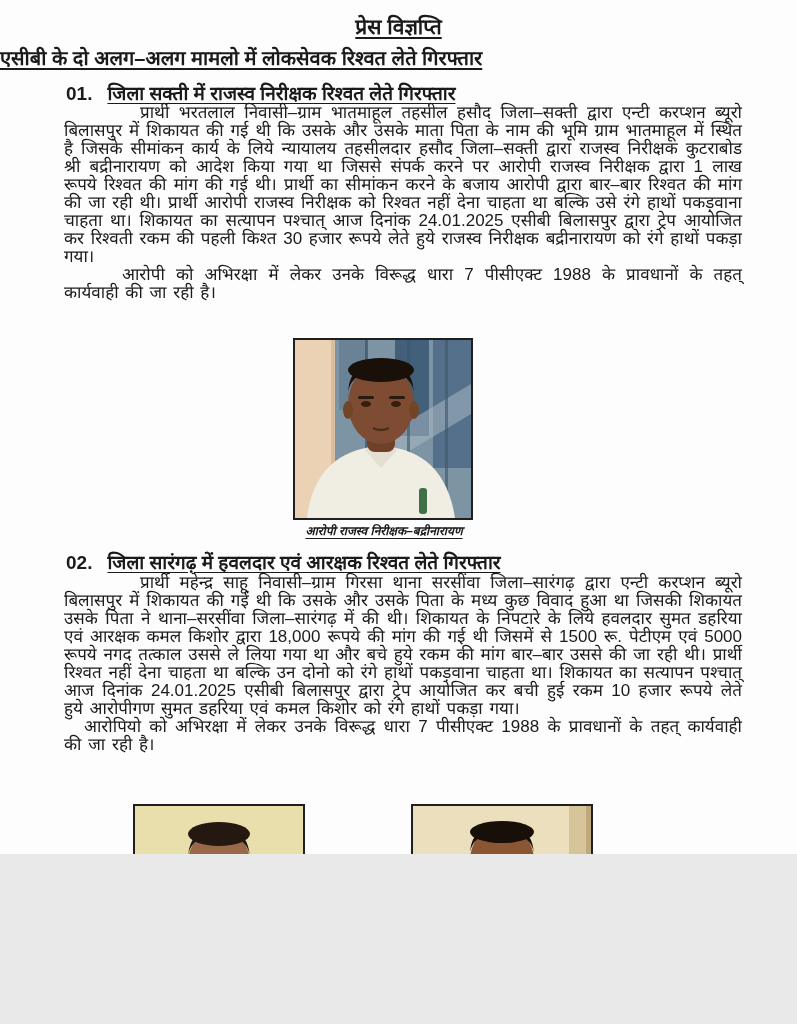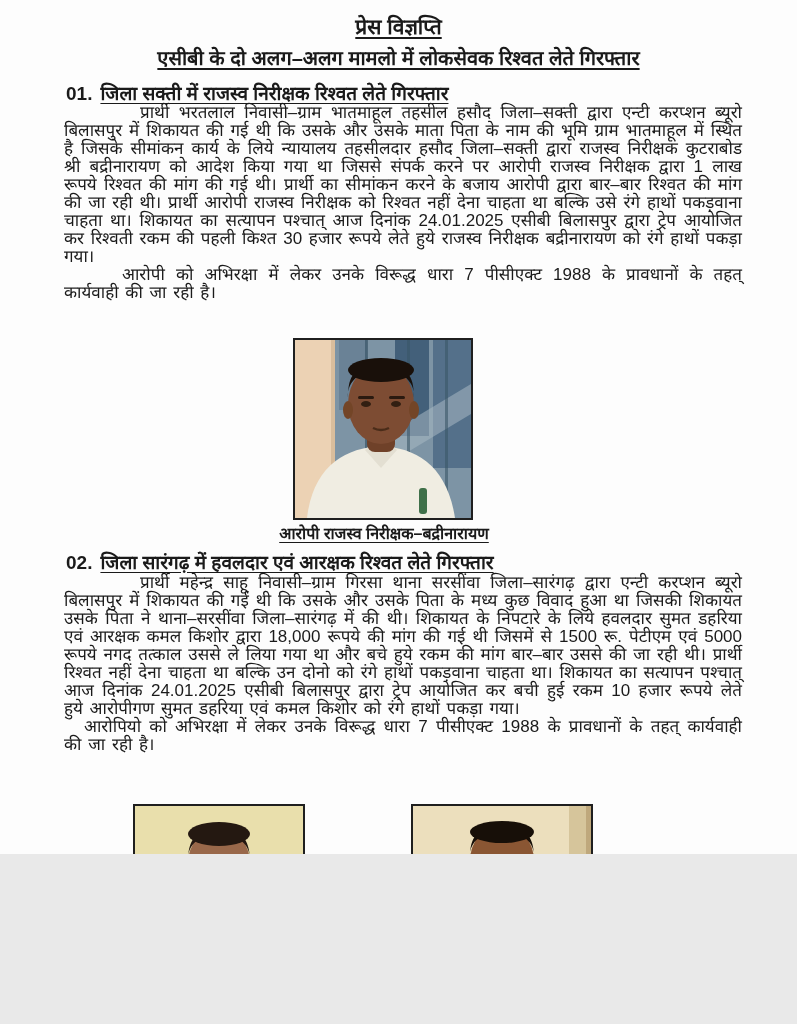--- a/index.html
+++ b/index.html
@@ -18,27 +18,27 @@
   
   .doc-title{
     position:absolute;top:12px;left:0;width:100%;
     text-align:center;font-size:21px;font-weight:bold;
   }
   .doc-title span, .doc-subtitle span{
     text-decoration:underline;text-underline-offset:3px;
   }
   .doc-subtitle{
     position:absolute;top:44px;left:0;width:100%;
-    text-align:center;font-size:20px;font-weight:bold;
+    font-size:20px;font-weight:bold;
   }
   .sec-heading{
     position:absolute;left:66px;width:690px;
     font-size:19px;font-weight:bold;white-space:nowrap;
   }
-  .sec-heading .num{margin-right:8px;text-align:right;}
+  .sec-heading .num{margin-right:15px;text-align:right;}
   .sec-heading .txt{text-decoration:underline;text-underline-offset:3px;}
   
   .body-block{
     position:absolute;left:64px;width:678px;
     font-size:17px;line-height:18px;
     text-align:justify;word-spacing:2px;font-weight:500;
   }
   .body-block p{margin:0;}
   .indent-lg{text-indent:76px;}
   .indent-md{text-indent:58px;}
@@ -46,23 +46,24 @@
   
   .photo{
     position:absolute;
     border:2px solid #1f1f1f;
     box-sizing:border-box;
     background:#ddd;
   }
   .photo svg{display:block;width:100%;height:100%;}
   .photo-caption{
     position:absolute;
-    font-size:16px;font-weight:bold;text-align:center;
+    font-size:12px;font-weight:bold;text-align:center;
     text-decoration:underline;text-underline-offset:3px;
     white-space:nowrap;
+    font-style:italic;
   }
   .page-indicator{
     position:absolute;
     font-size:26px;font-weight:bold;
     letter-spacing:2px;
   }
 </style>
 </head>
 <body>
 

